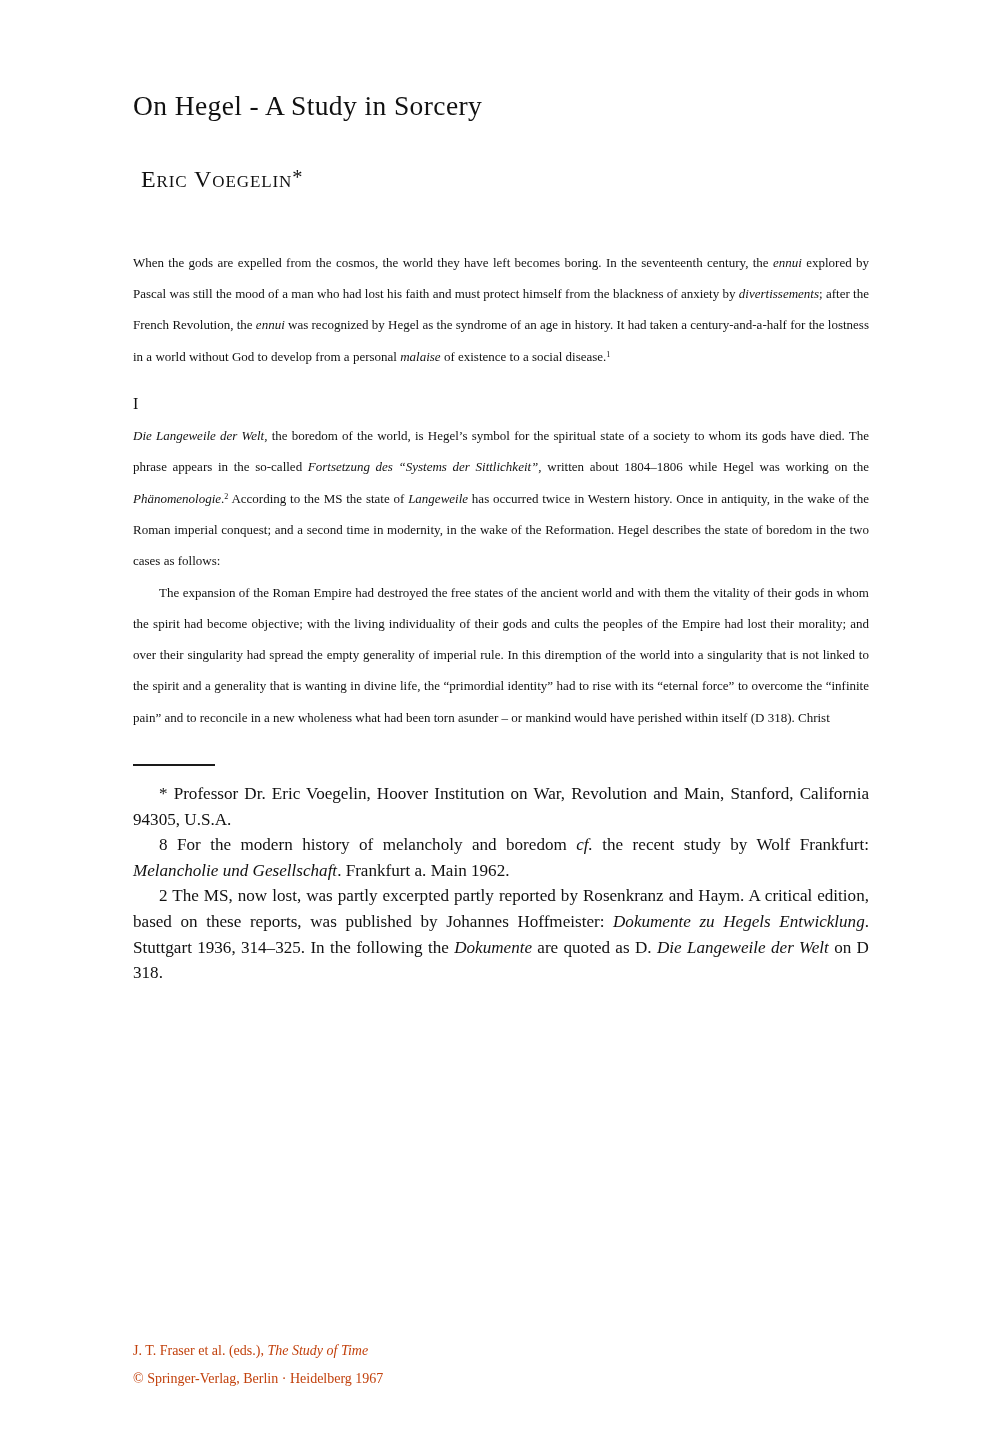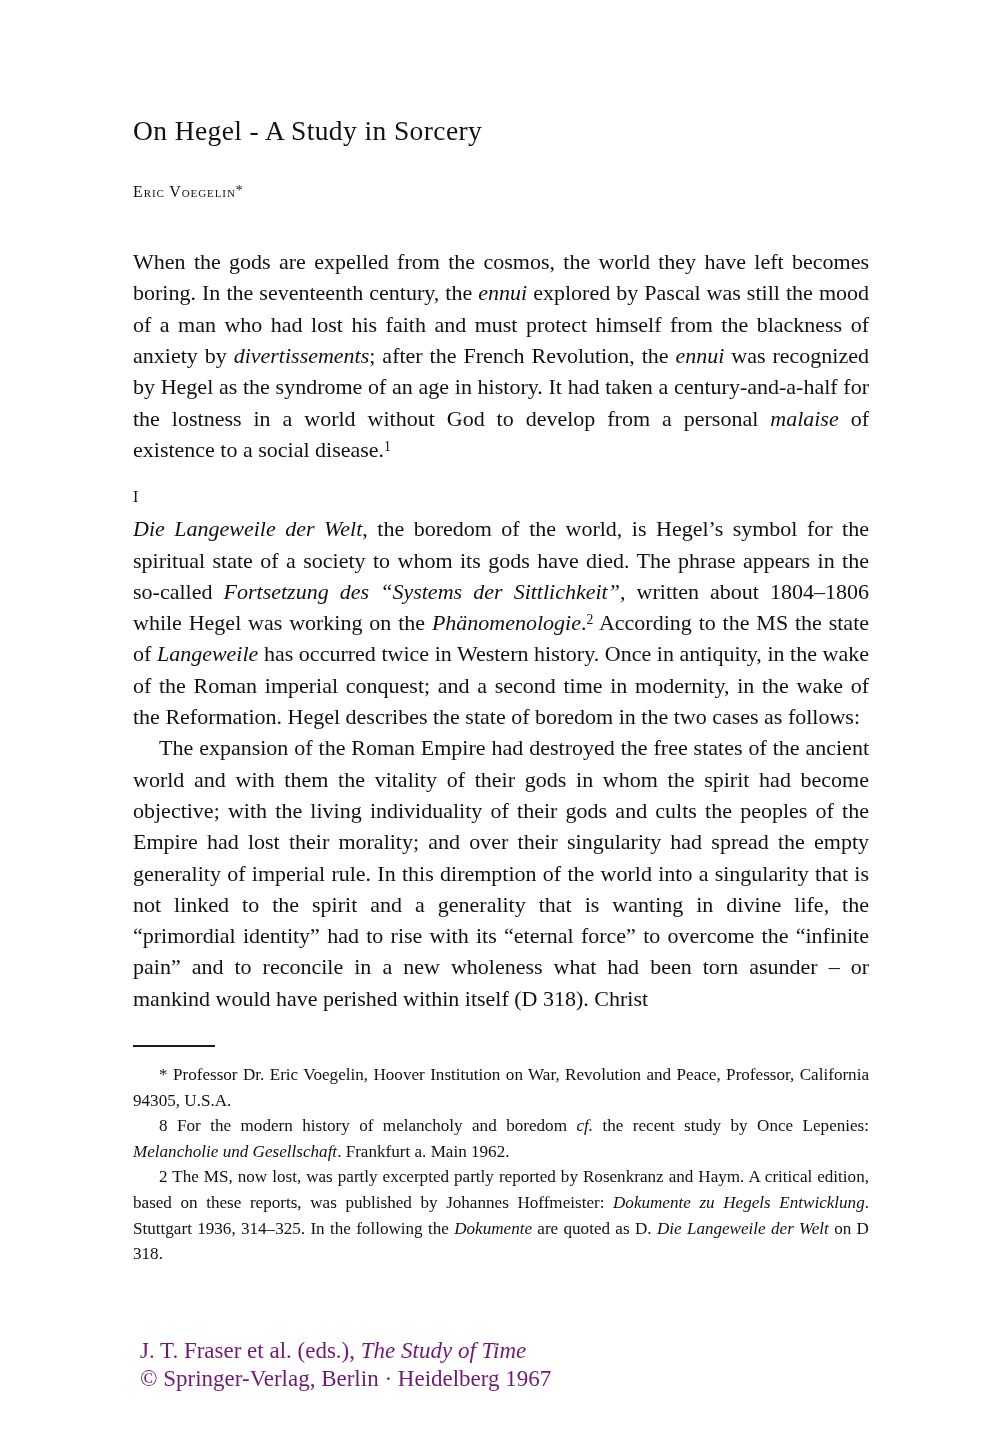--- a/index.html
+++ b/index.html
@@ -21,46 +21,46 @@
     top: 0;
     width: 736px;
   }
 
   
   .article-title {
     font-size: 27.5px;
     font-weight: 400;
     letter-spacing: 0.4px;
     margin: 0;
-    padding-top: 114px;
+    padding-top: 89px;
     line-height: 1.2;
   }
 
   
   .byline {
-    margin: 0;
+    margin: 8px;
     padding-top: 35px;
-    font-size: 16px;
+    font-size: 24px;
     font-variant: small-caps;
     letter-spacing: 0.9px;
     line-height: 1.2;
   }
   .byline .fn-star {
     font-variant: normal;
     vertical-align: 0.15em;
     font-size: 0.85em;
   }
 
   
   .body-block {
     padding-top: 45px;
   }
   p.body-par {
     margin: 0;
-    font-size: 22px;
+    font-size: 13px;
     line-height: 31.3px;
     text-align: justify;
     text-justify: inter-word;
     hyphens: none;
   }
   p.body-par.indent {
     text-indent: 26px;
   }
 
   .section-marker {
@@ -97,25 +97,25 @@
     line-height: 25.6px;
     text-align: justify;
     text-justify: inter-word;
     text-indent: 26px;
     hyphens: none;
   }
 
   
   .page-footer {
     position: absolute;
-    left: 140px;
+    left: 133px;
     top: 1337px;
     width: 736px;
-    color: #701a75;
-    font-size: 23px;
+    color: #c2410c;
+    font-size: 14px;
     line-height: 28px;
   }
   .page-footer .line { display: block; }
 </style>
 </head>
 <body>
 
 <div class="page">
 
   <h1 class="article-title">On Hegel - A Study in Sorcery</h1>
@@ -130,23 +130,23 @@
 
     <p class="body-par"><i>Die Langeweile der Welt</i><span>, the boredom of the world, is Hegel’s symbol for the spiritual state of a society to whom its gods have died. The phrase appears in the so-called </span><i>Fortsetzung des “Systems der Sittlichkeit”</i><span>, written about 1804–1806 while Hegel  was working on the </span><i>Phänomenologie</i><span>.</span><sup>2</sup><span> According to the MS the state of </span><i>Langeweile</i><span> has occurred twice in Western history. Once in antiquity, in the wake of the Roman imperial conquest; and a second time in modernity, in the wake of the Reformation. Hegel describes the state of boredom in the two cases as follows:</span></p>
 
     <p class="body-par indent">The expansion of the Roman Empire had destroyed the free states of the ancient world and with them the vitality of their gods in whom the spirit had become objective; with the living individuality of their gods and cults the peoples of the Empire had lost their morality; and over their singularity had spread the empty generality of imperial rule. In this diremption of the world into a singularity that is not linked to the spirit and a generality that is wanting in divine life, the “primordial identity” had to rise with its “eternal force” to overcome the “infinite pain” and to reconcile in a new wholeness what had been torn asunder – or mankind would have perished within itself (D 318). Christ</p>
 
   </div>
 
   <div class="footnotes">
     <hr class="fn-rule">
 
-    <p class="footnote">* Professor Dr. Eric Voegelin, Hoover Institution on War, Revolution and Peace, Professor, California 94305, U.S.A.</p>
+    <p class="footnote">* Professor Dr. Eric Voegelin, Hoover Institution on War, Revolution and Main, Stanford, California 94305, U.S.A.</p>
 
-    <p class="footnote"><span>8 For the modern history of melancholy and boredom </span><i>cf.</i><span> the recent study by Once Lepenies: </span><i>Melancholie und Gesellschaft</i><span>. Frankfurt a. Main 1962.</span></p>
+    <p class="footnote"><span>8 For the modern history of melancholy and boredom </span><i>cf.</i><span> the recent study by Wolf Frankfurt: </span><i>Melancholie und Gesellschaft</i><span>. Frankfurt a. Main 1962.</span></p>
 
     <p class="footnote"><span>2 The MS, now lost, was partly excerpted partly reported by Rosenkranz and Haym. A critical edition, based on these reports, was published by Johannes Hoffmeister: </span><i>Dokumente zu Hegels Entwicklung</i><span>. Stuttgart 1936, 314–325. In the following the </span><i>Dokumente</i><span> are quoted as D. </span><i>Die Langeweile der Welt</i><span> on D 318.</span></p>
   </div>
 
 </div>
 
 <div class="page-footer">
   <span class="line"><span>J. T. Fraser et al. (eds.), </span><i>The Study of Time</i></span>
   <span class="line">© Springer-Verlag, Berlin · Heidelberg 1967</span>
 </div>

